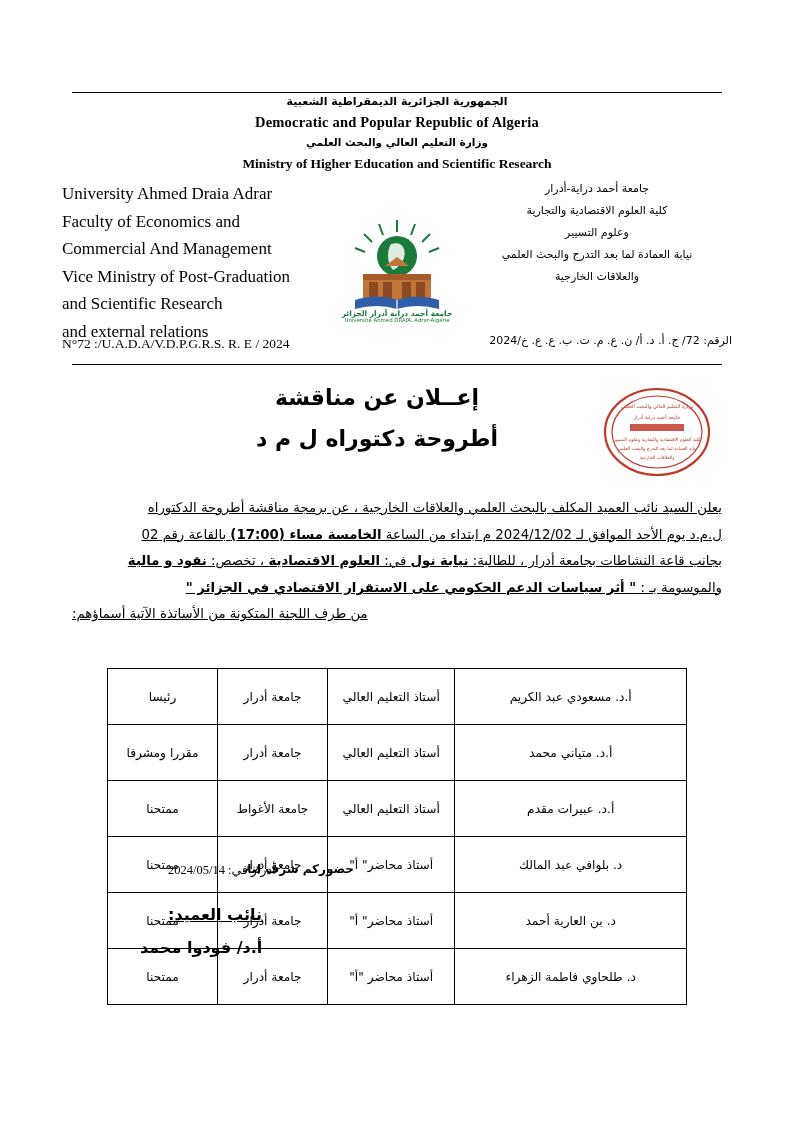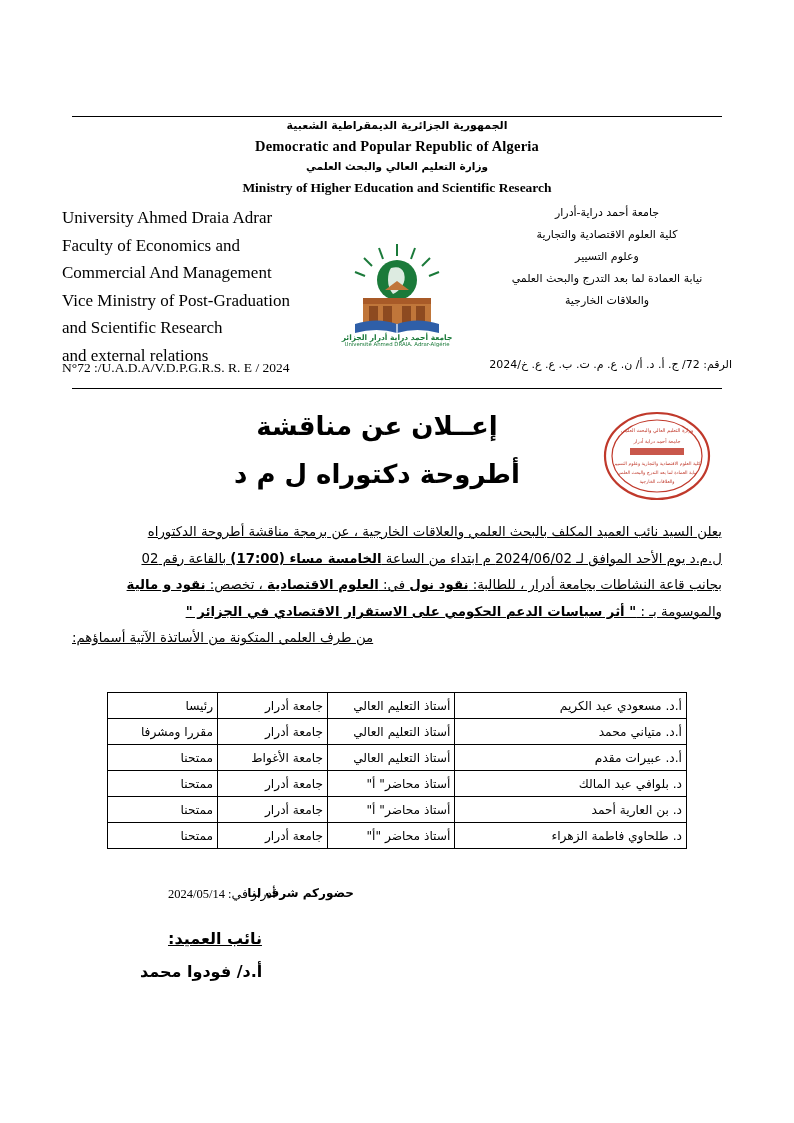--- a/index.html
+++ b/index.html
@@ -14,21 +14,20 @@
     color: #000000;
     position: relative;
     overflow: hidden;
   }
   .page {
     position: relative;
     width: 794px;
     height: 1062px;
     padding: 0;
     box-sizing: border-box;
-    margin-top: 24px;
   }
 
   
   .top-rule {
     position: absolute;
     left: 72px;
     top: 92px;
     width: 650px;
     border-top: 1px solid #000;
   }
@@ -74,21 +73,21 @@
     top: 180px;
     width: 260px;
     font-family: "Liberation Serif", serif;
     font-size: 17px;
     line-height: 1.62;
     color: #000;
   }
   
   .inst-ar {
     position: absolute;
-    right: 52px;
+    right: 62px;
     top: 178px;
     width: 270px;
     direction: rtl;
     text-align: center;
     font-family: "DejaVu Sans", sans-serif;
     font-size: 11px;
     line-height: 2.0;
   }
 
   
@@ -128,21 +127,21 @@
     position: absolute;
     left: 97px;
     top: 378px;
     width: 560px;
     text-align: center;
     direction: rtl;
   }
   .title-line {
     font-family: "DejaVu Sans", sans-serif;
     font-weight: bold;
-    font-size: 26px;
+    font-size: 22px;
     line-height: 1.85;
   }
 
   
   .stamp {
     position: absolute;
     right: 82px;
     top: 386px;
     width: 110px;
     height: 96px;
@@ -172,22 +171,23 @@
     top: 668px;
     width: 580px;
     border-collapse: collapse;
     direction: rtl;
   }
   table.jury td {
     border: 1px solid #000;
     height: 25px;
     font-family: "DejaVu Sans", sans-serif;
     font-size: 12.2px;
+    text-align: center;
     vertical-align: middle;
-    padding: 0 4px;
+    padding: 15px 4px;
   }
   td.c-name  { width: 40%; }
   td.c-grade { width: 22%; }
   td.c-univ  { width: 19%; }
   td.c-role  { width: 19%; }
 
   
   .thanks {
     position: absolute;
     right: 440px;
@@ -312,30 +312,30 @@
       <text x="55" y="64" text-anchor="middle" font-family="DejaVu Sans, sans-serif" font-size="4.6" fill="#c0392b">نيابة العمادة لما بعد التدرج والبحث العلمي</text>
       <text x="55" y="73" text-anchor="middle" font-family="DejaVu Sans, sans-serif" font-size="4.6" fill="#c0392b">والعلاقات الخارجية</text>
     </svg>
   </div>
 
   <div class="body-ar">
     <p>
       <span>يعلن السيد نائب العميد المكلف بالبحث العلمي والعلاقات الخارجية ، عن برمجة مناقشة أطروحة الدكتوراه</span>
     </p>
     <p>
-      <span>ل.م.د يوم الأحد الموافق لـ 2024/06/02 م ابتداء من الساعة </span><span class="b">الخامسة مساء (17:00)</span><span> بالقاعة رقم 02</span>
+      <span>ل.م.د يوم الأحد الموافق لـ 2024/12/02 م ابتداء من الساعة </span><span class="b">الخامسة مساء (17:00)</span><span> بالقاعة رقم 02</span>
     </p>
     <p>
-      <span>بجانب قاعة النشاطات بجامعة أدرار ، للطالبة: </span><span class="b">نقود نول</span><span> في: </span><span class="b">العلوم الاقتصادية</span><span> ، تخصص: </span><span class="b">نقود و مالية</span>
+      <span>بجانب قاعة النشاطات بجامعة أدرار ، للطالبة: </span><span class="b">نيابة نول</span><span> في: </span><span class="b">العلوم الاقتصادية</span><span> ، تخصص: </span><span class="b">نقود و مالية</span>
     </p>
     <p>
       <span>والموسومة بـ : </span><span class="b">" أثر سياسات الدعم الحكومي على الاستقرار الاقتصادي في الجزائر "</span>
     </p>
     <p class="para-center-end">
-      <span>من طرف العلمي المتكونة من الأساتذة الآتية أسماؤهم:</span>
+      <span>من طرف اللجنة المتكونة من الأساتذة الآتية أسماؤهم:</span>
     </p>
   </div>
 
   <table class="jury">
     <tbody>
       <tr>
         <td class="c-name">أ.د. مسعودي عبد الكريم</td>
         <td class="c-grade">أستاذ التعليم العالي</td>
         <td class="c-univ">جامعة أدرار</td>
         <td class="c-role">رئيسا</td>

